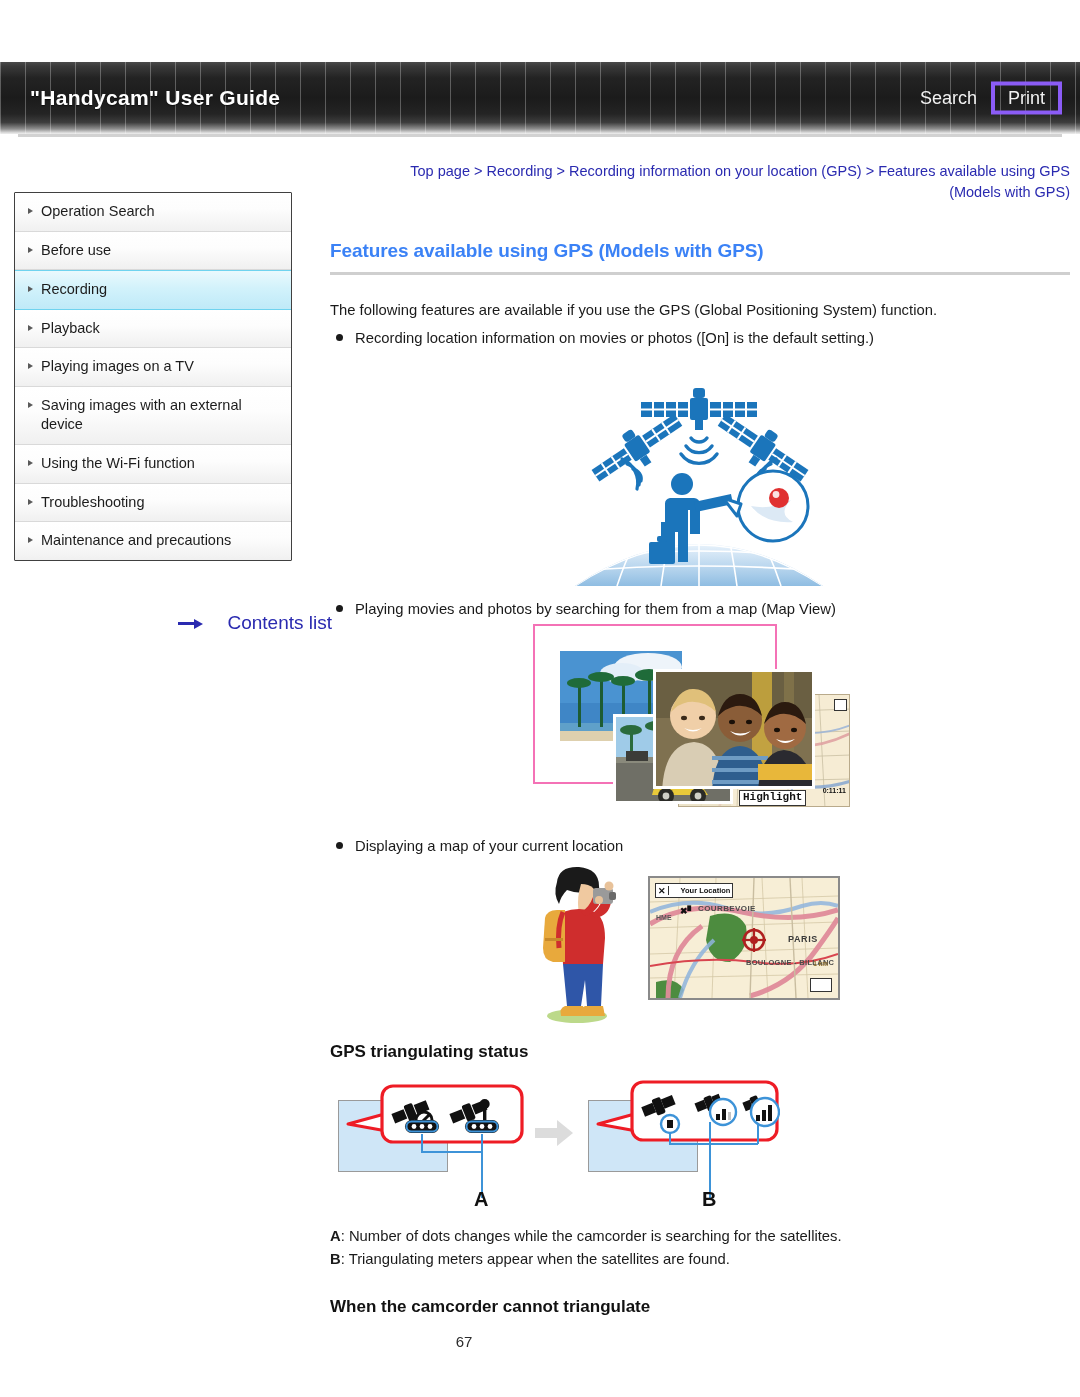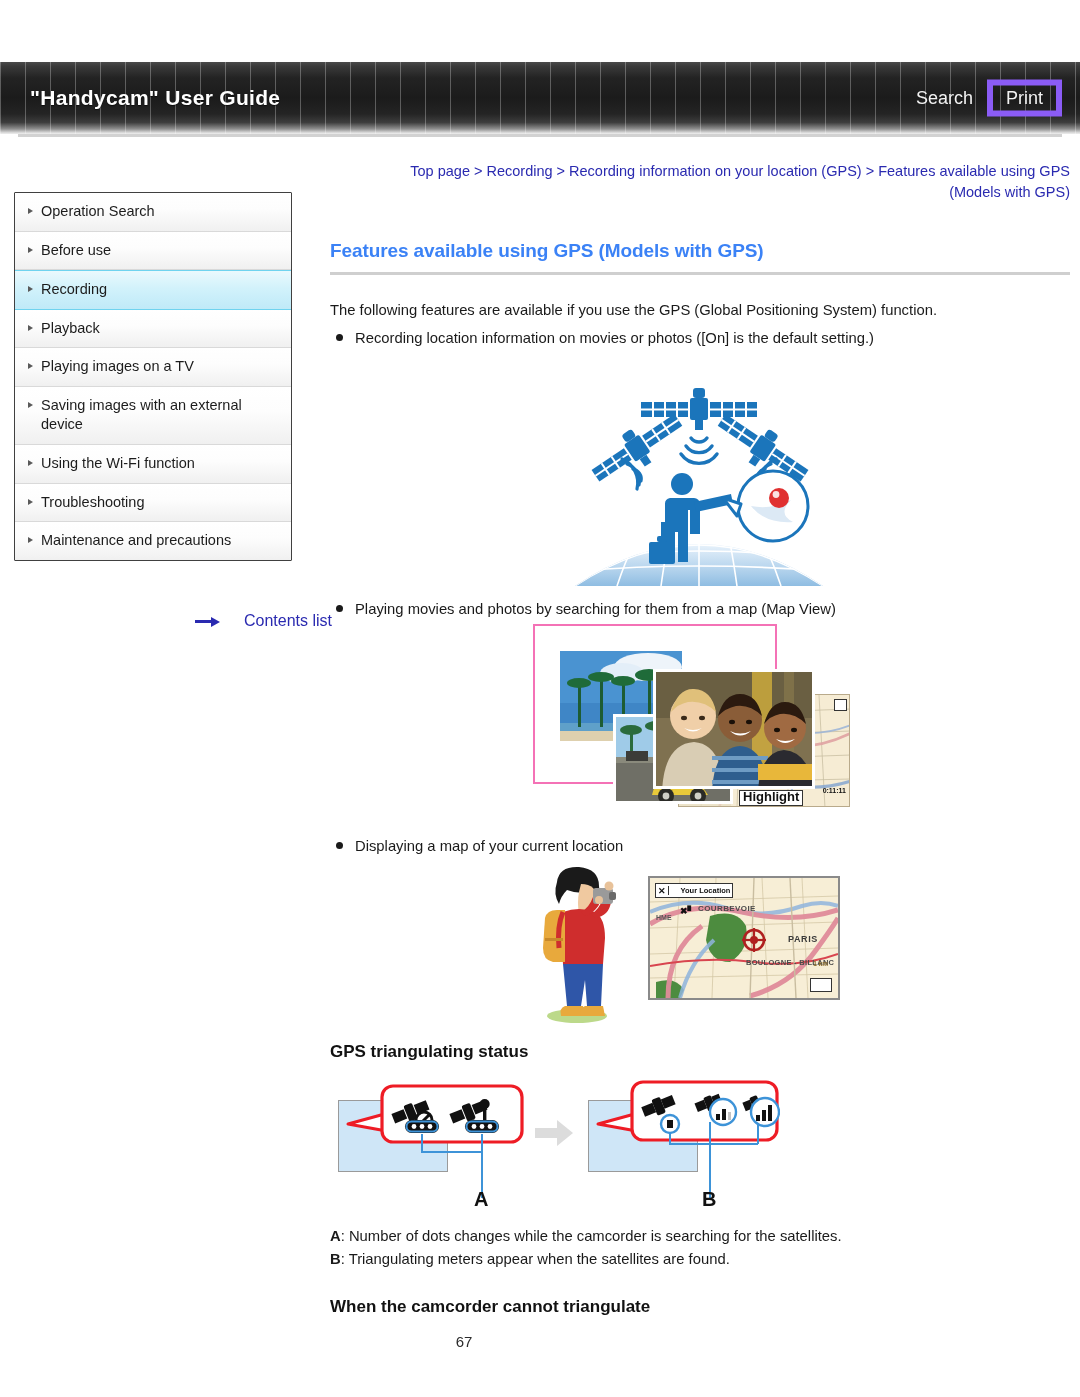--- a/index.html
+++ b/index.html
@@ -31,21 +31,21 @@
     position:absolute; left:30px; top:50%; transform:translateY(-50%);
     color:#ffffff; font-size:21px; font-weight:bold; letter-spacing:0.3px;
     text-shadow:0 1px 1px rgba(0,0,0,.6); z-index:3;
   }
   .header-actions {
     position:absolute; right:18px; top:50%; transform:translateY(-50%);
     display:flex; align-items:center; gap:14px; z-index:3;
   }
   .hdr-search { color:#f2f2f2; font-size:18px; }
   .hdr-print {
-    color:#f2f2f2; font-size:18px; border:6px solid #8b5cf6;
+    color:#f2f2f2; font-size:18px; border:4px solid #8b5cf6;
     padding:3px 13px 4px 13px; line-height:1;
   }
   .header-underline {
     position:absolute; left:18px; top:72px; width:1044px; height:3px;
     background:#d2d2d2;
   }
 
   
   .breadcrumb {
     position:absolute; left:330px; top:161px; width:740px;
@@ -69,21 +69,21 @@
     position:absolute; left:13px; top:15px;
     width:0; height:0; border-left:5px solid #5a5a5a;
     border-top:3.5px solid transparent; border-bottom:3.5px solid transparent;
   }
   .side-item.active {
     background:linear-gradient(to bottom,#eaf9fd 0%,#d2f2fb 45%,#bfeaf8 100%);
     border-top:1px solid #6fd3ef; border-bottom:1px solid #6fd3ef;
   }
   .contents-link {
     position:absolute; left:14px; top:612px; width:318px;
-    text-align:right; color:#2a2ab0; font-size:16px;
+    text-align:right; color:#2a2ab0; font-size:19px;
     display:flex; justify-content:flex-end; align-items:center; gap:23px;
   }
   .arrow-ico { display:inline-block; width:26px; height:10px; position:relative; }
   .arrow-ico::before{content:"";position:absolute;left:0;top:4px;width:19px;height:2.5px;background:#2a2ab0;}
   .arrow-ico::after{content:"";position:absolute;left:16px;top:0.5px;width:0;height:0;
     border-left:9px solid #2a2ab0;border-top:5px solid transparent;border-bottom:5px solid transparent;}
 
   
   .main { position:absolute; left:330px; top:240px; width:740px; }
   .h1 { font-size:19px; font-weight:bold; color:#3b82f6; letter-spacing:-0.1px; }
@@ -378,21 +378,21 @@
         <path d="M0,70 Q30,60 52,72 L52,113 L0,113 Z" fill="#e8e0c4" opacity="0.7"></path>
         <g stroke="#e8559b" stroke-width="2.6" fill="none">
           <path d="M92,0 L90,22 L70,30 L74,50 L96,52"></path>
         </g>
         <circle cx="100" cy="52" r="3.4" fill="#e8559b"></circle>
       </svg>
       <div style="position:absolute;left:100px;top:44px;font-size:9px;font-weight:bold;color:#444;letter-spacing:0.5px;">PARIS</div>
       <div style="position:absolute;left:58px;top:78px;font-size:8px;font-weight:bold;color:#555;letter-spacing:0.4px;">BILLANCOURT</div>
       <div style="position:absolute;left:155px;top:4px;width:13px;height:12px;background:#fff;border:1px solid #333;"></div>
       <div style="position:absolute;left:4px;top:96px;width:16px;height:11px;background:#fff;border:1px solid #333;"></div>
-      <div style="position:absolute;left:60px;top:95px;height:16px;background:#fff;border:1px solid #333;padding:0 3px;font-size:13px;font-weight:bold;color:#111;line-height:12px;">Highlight</div>
+      <div style="position:absolute;left:60px;top:95px;height:16px;background:#fff;border:1px solid #333;padding:0 3px;font-size:11px;font-weight:bold;color:#111;line-height:12px;font-family:Liberation Mono, monospace;">Highlight</div>
       <div style="position:absolute;right:3px;top:92px;font-size:7px;font-weight:bold;color:#111;">0:11:11</div>
     </div>
 
     <div class="mv-frame">
       <div class="ph ph1">
         <svg width="128" height="96" viewBox="0 0 128 96">
           <rect width="128" height="96" fill="#3f86c6"></rect>
           <rect y="0" width="128" height="52" fill="#4a93d1"></rect>
           <ellipse cx="88" cy="16" rx="34" ry="14" fill="#eef4fa"></ellipse>
           <ellipse cx="62" cy="22" rx="22" ry="10" fill="#e3eef8"></ellipse>

